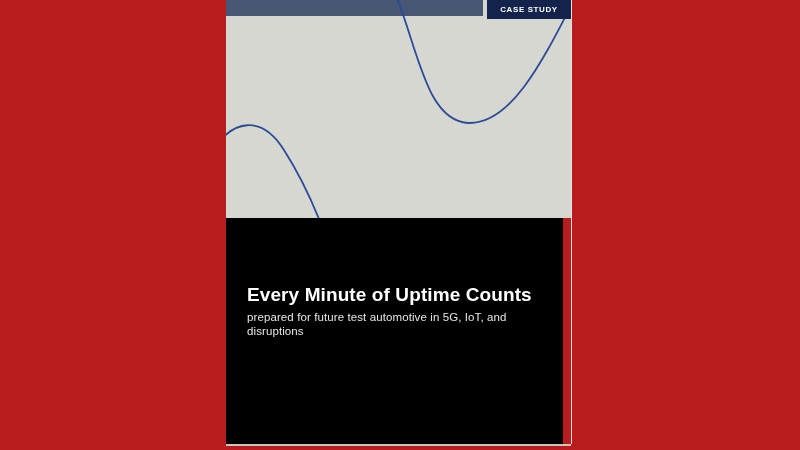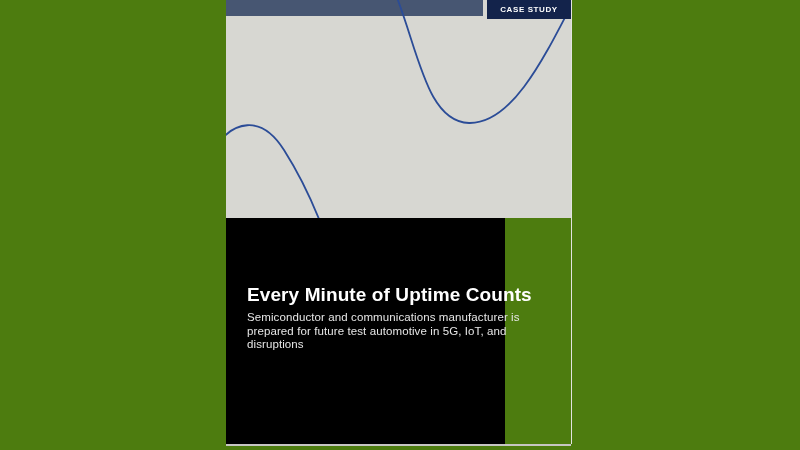--- a/index.html
+++ b/index.html
@@ -6,21 +6,21 @@
   html, body { width: 800px; height: 450px; }
   body {
     font-family: "Liberation Sans", sans-serif;
     background: #ffffff;
     overflow: hidden;
   }
   .page {
     position: relative;
     width: 800px;
     height: 450px;
-    background: #4d7c0f;
+    background: #b91c1c;
   }
   .doc {
     position: absolute;
     left: 226px;
     top: 0;
     width: 345px;
     height: 444px;
     box-shadow: 0 2px 0 #c6c6c3, 1px 0 0 #e3e3e0;
   }
   
@@ -61,21 +61,21 @@
   .case-study-box span {
     color: #ffffff;
     font-size: 8px;
     font-weight: bold;
     letter-spacing: 0.6px;
   }
   
   .black-section {
     position: absolute;
     top: 218px; left: 0;
-    width: 279px;
+    width: 337px;
     height: 226px;
     background: #000000;
   }
   .cover-text {
     position: absolute;
     left: 21px;
     top: 64px;
     width: 312px;
   }
   .cover-title {
@@ -144,21 +144,20 @@
 
       <div class="case-study-box">
         <span>CASE STUDY</span>
       </div>
     </div>
 
     <div class="black-section">
       <div class="cover-text">
         <div class="cover-title">Every Minute of Uptime Counts</div>
         <div class="cover-subtitle">
-          <div>Semiconductor and communications manufacturer is</div>
           <div>prepared for future test automotive in 5G, IoT, and</div>
           <div>disruptions</div>
         </div>
       </div>
 
     </div>
 
   </div>
 </div>
 

